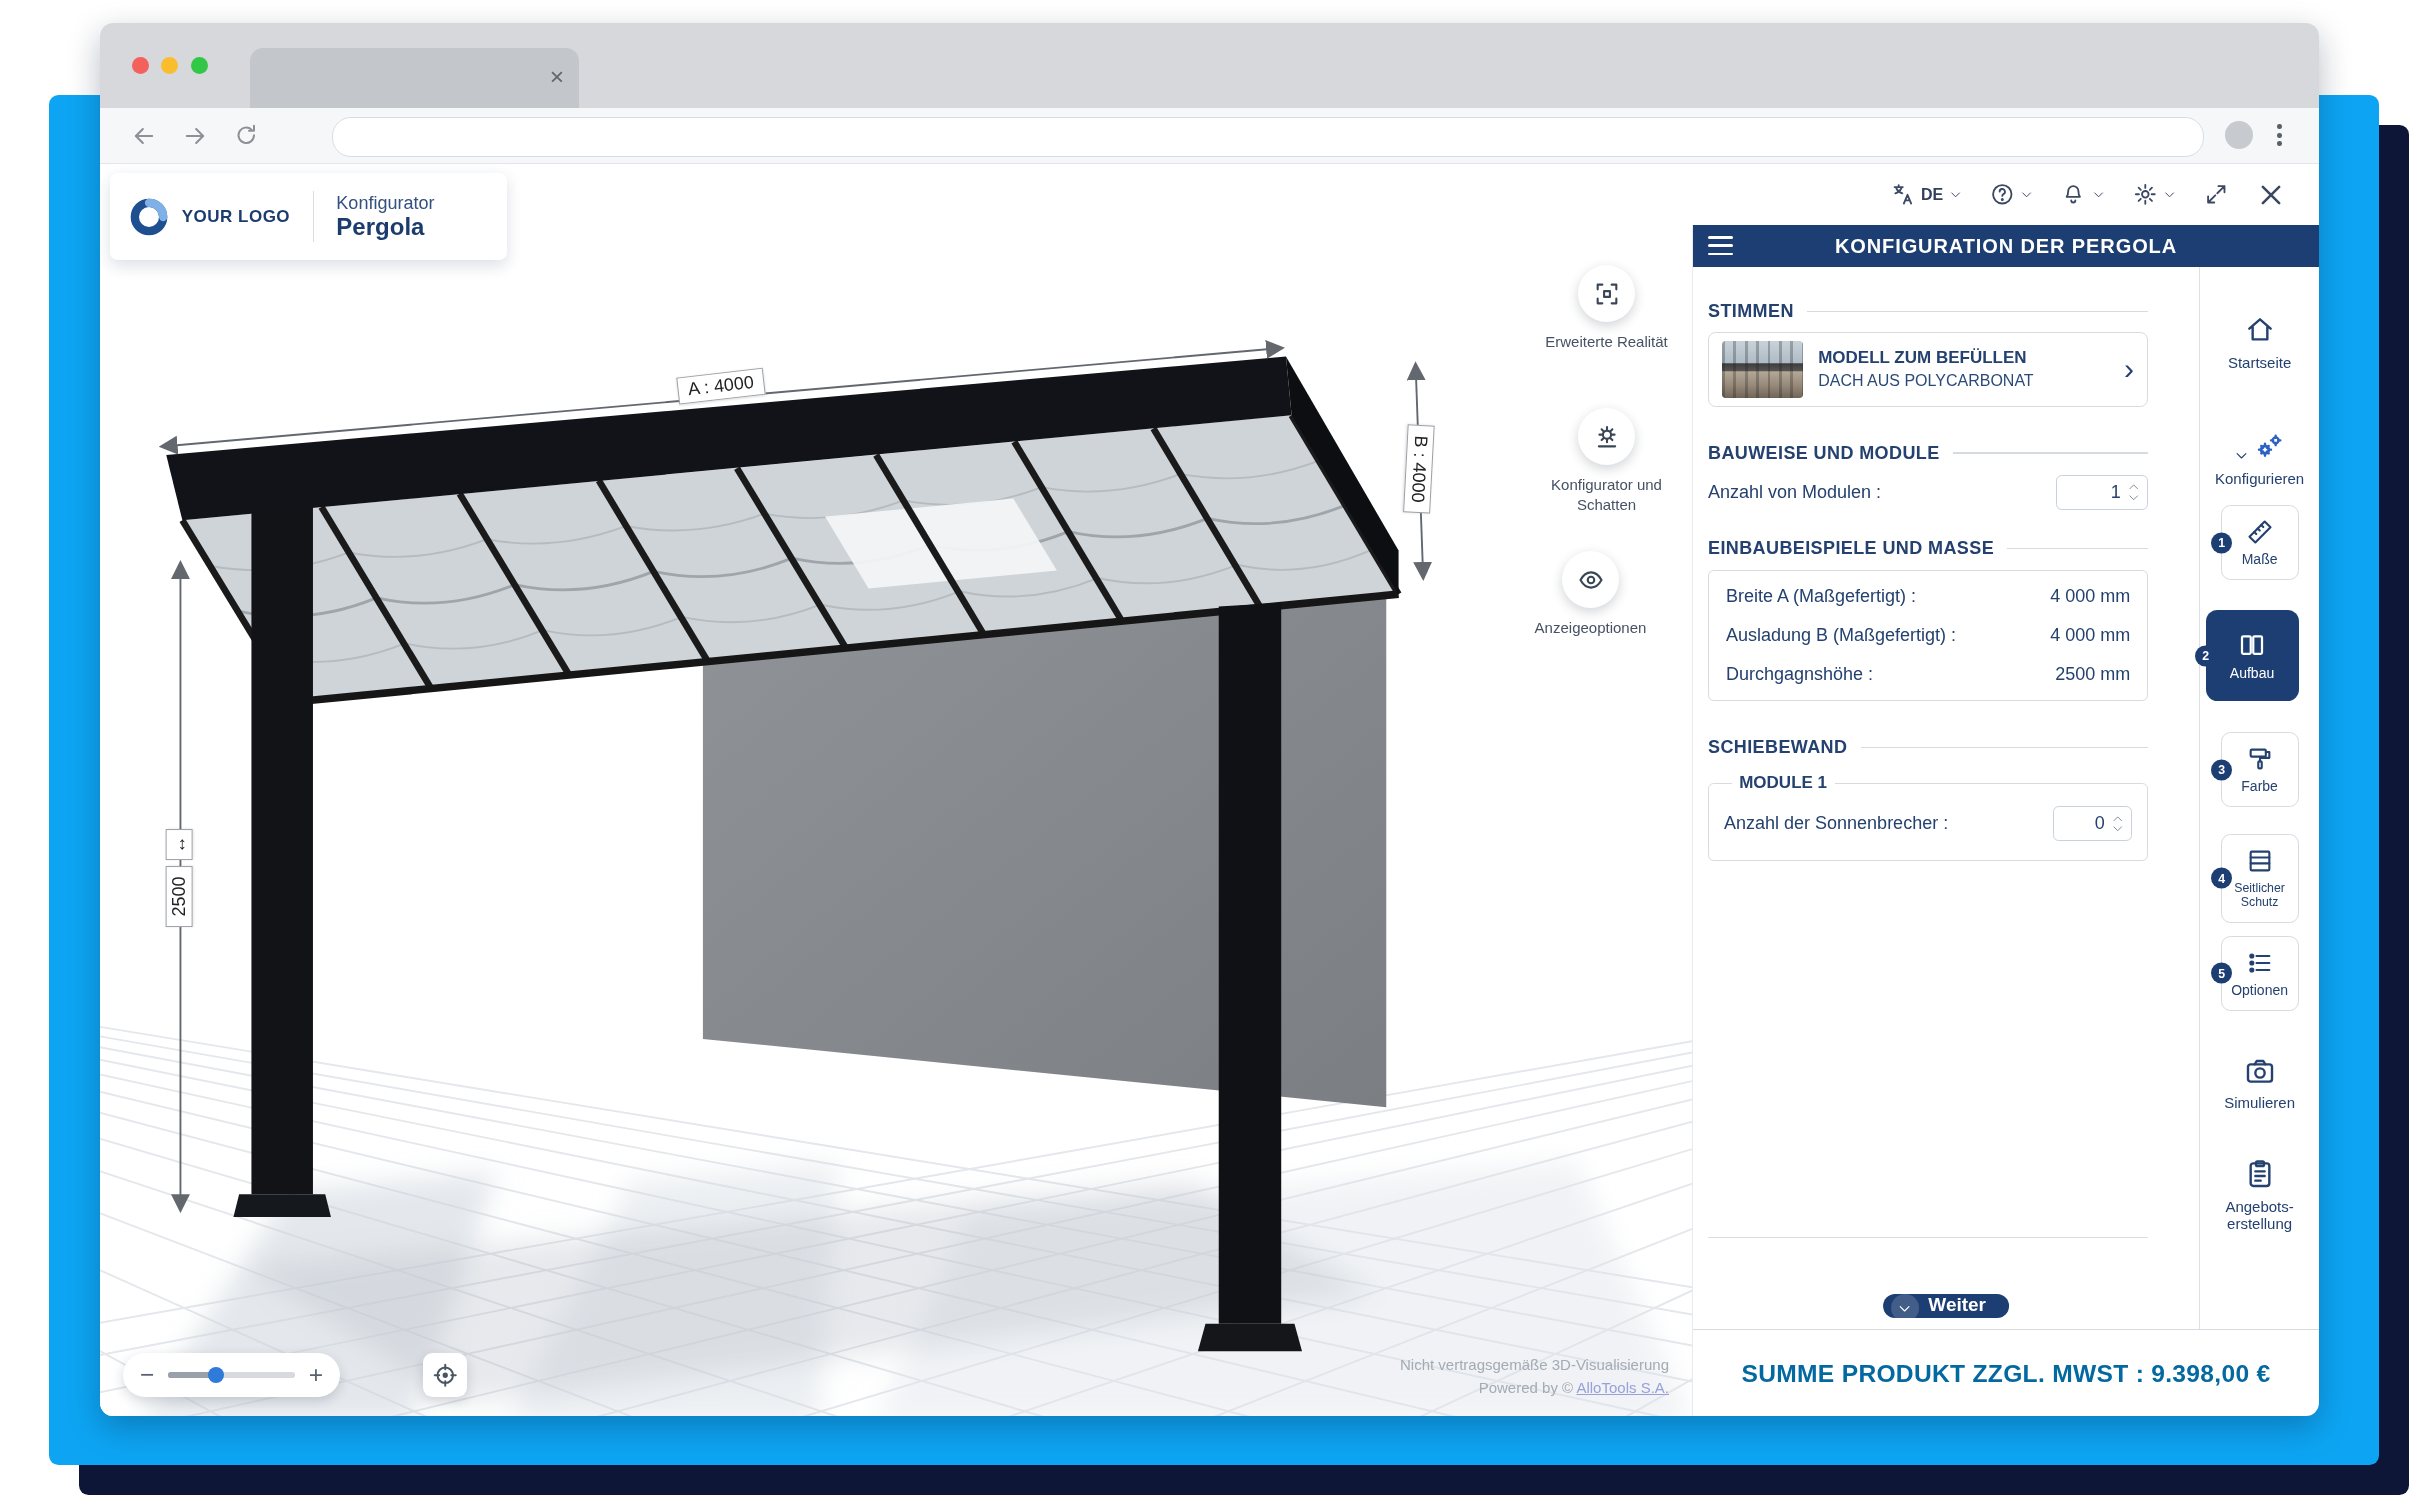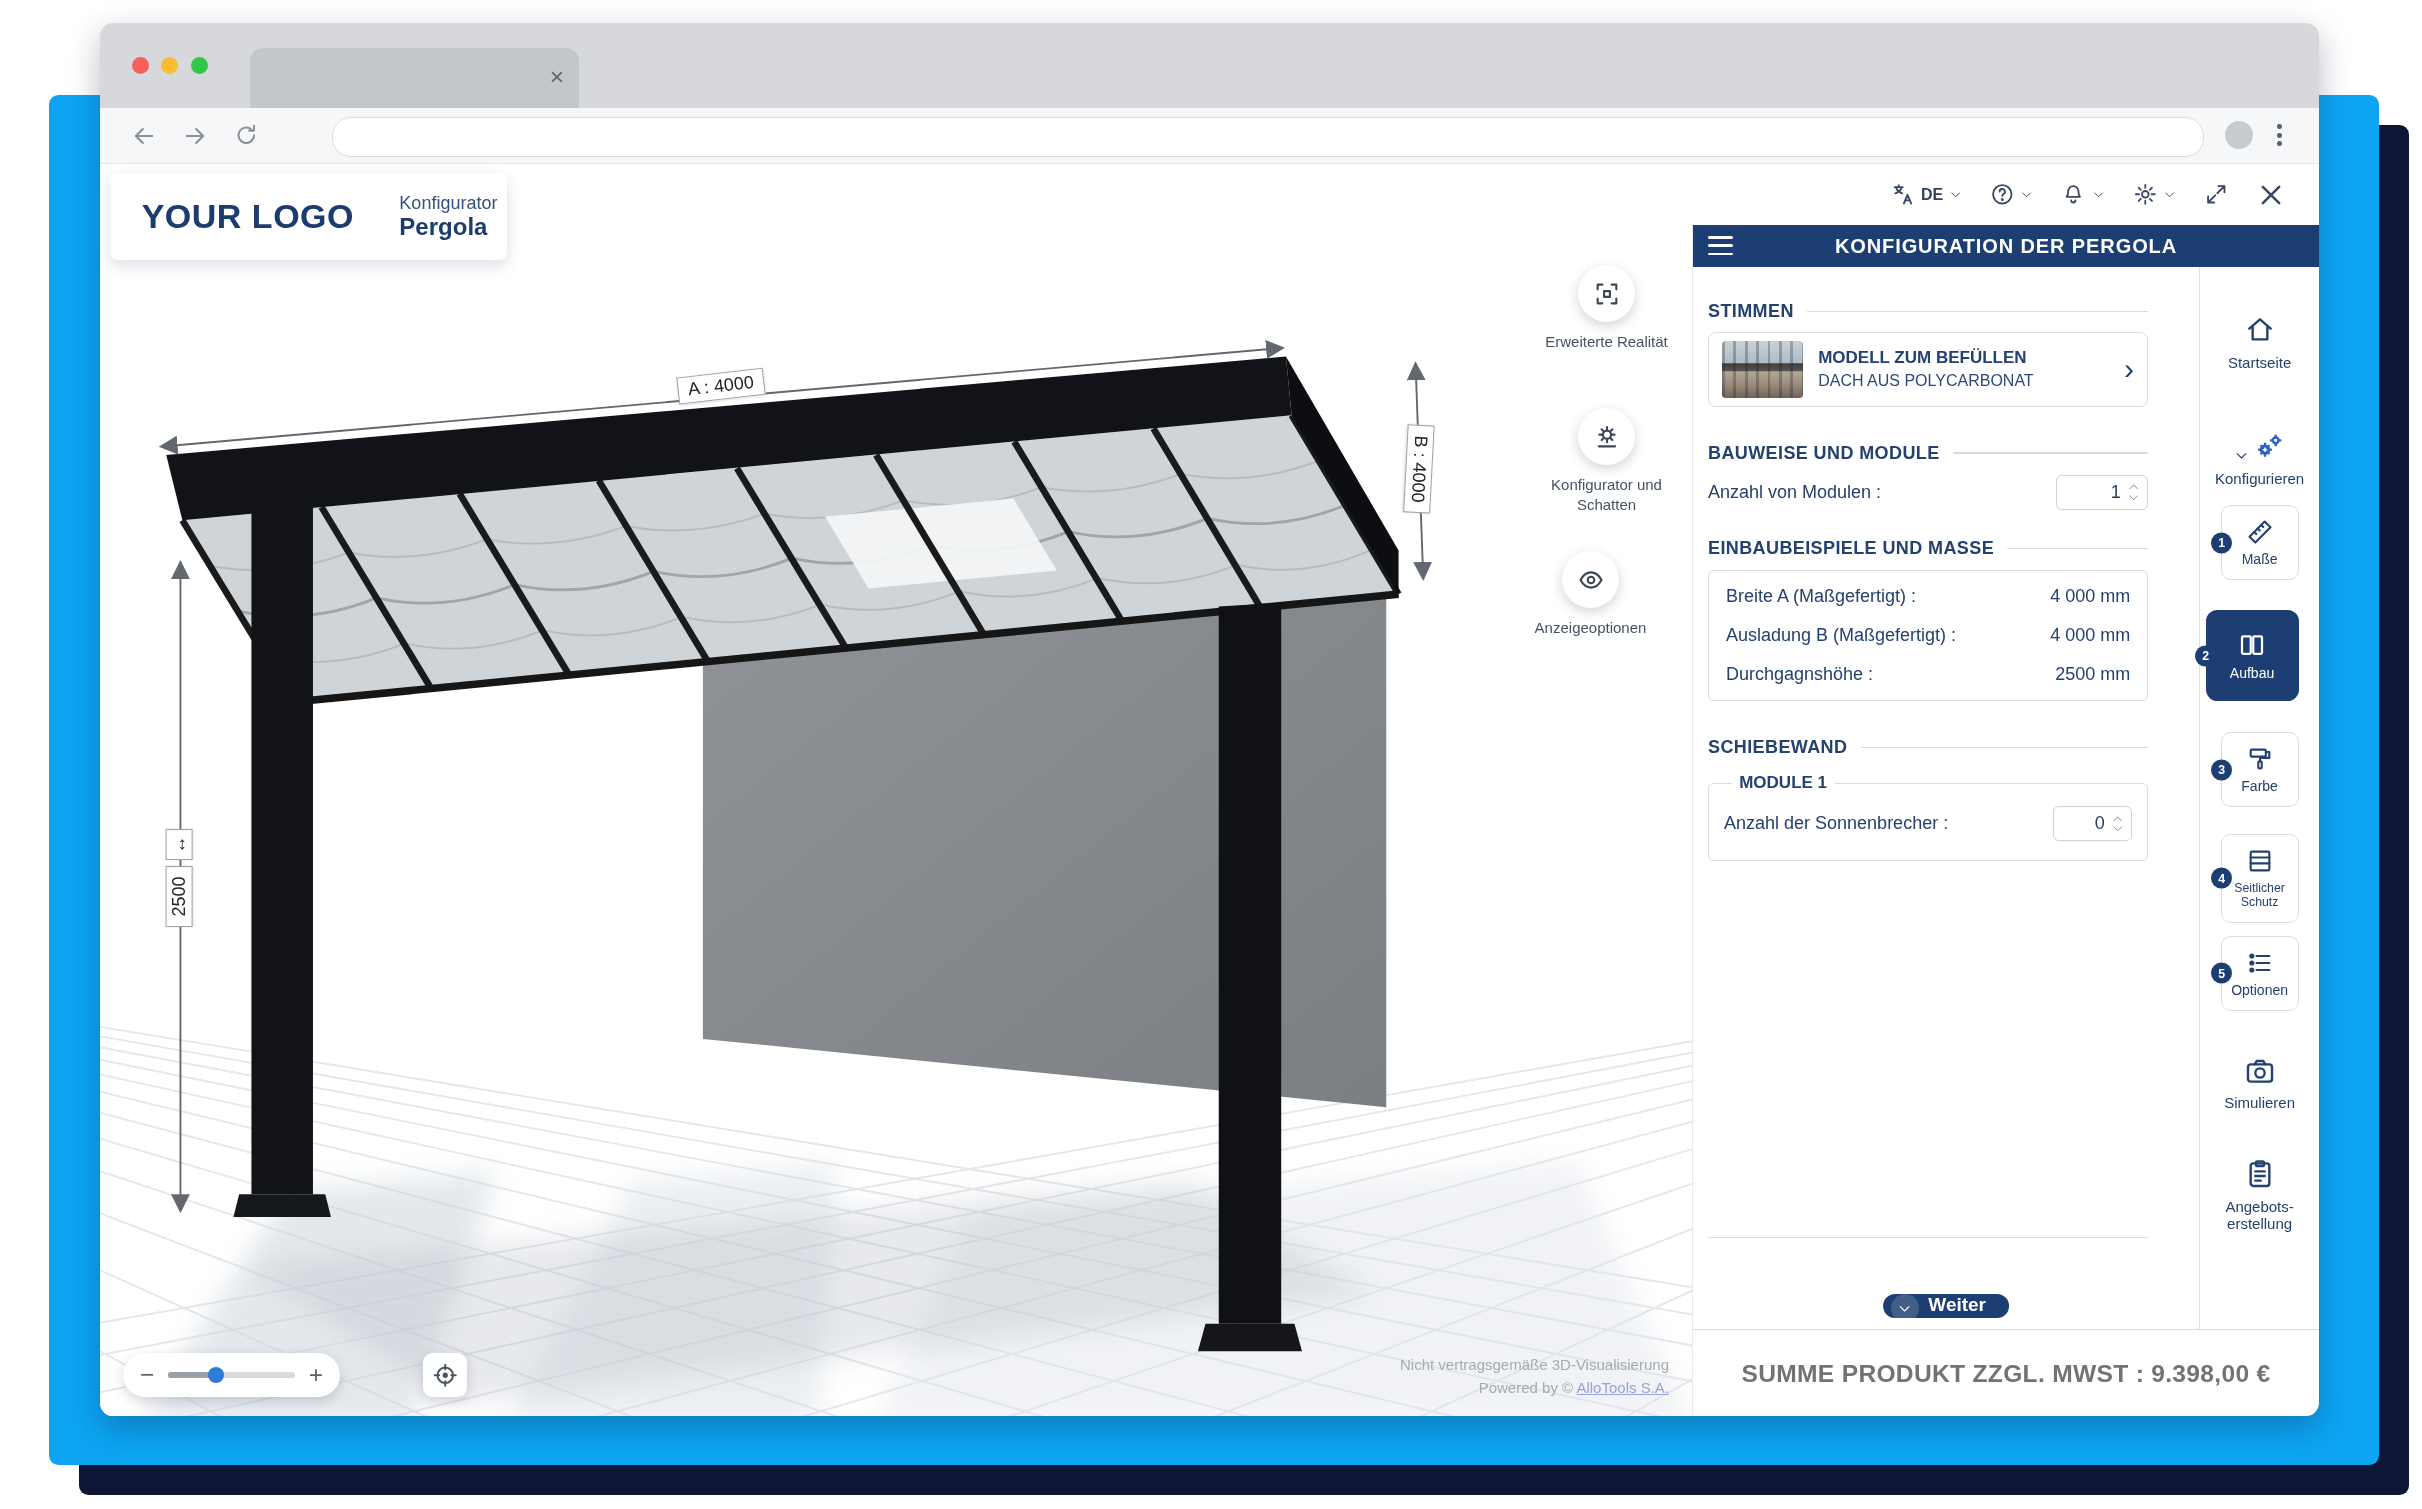--- a/index.html
+++ b/index.html
@@ -23,21 +23,21 @@
   .avatar{position:absolute;right:66px;top:13.2px;width:28px;height:28px;border-radius:50%;background:#c7cbd0;}
   .kebab{position:absolute;right:26.5px;top:14px;width:26.5px;height:26.5px;display:flex;flex-direction:column;align-items:center;justify-content:center;gap:3.8px;}
   .kebab i{width:4.7px;height:4.7px;border-radius:50%;background:#5a6068;}
   
   .appheader{position:relative;height:61px;background:#fff;}
   .hicons{position:absolute;right:34px;top:0;height:61px;display:flex;align-items:center;gap:28px;color:#3b4962;}
   .hgroup{display:flex;align-items:center;gap:5.7px;}
   .hlang{font-size:16px;font-weight:700;color:#34405a;}
   .logocard{position:absolute;left:9.5px;top:150px;width:397px;height:87px;background:#fff;border-radius:7.6px;z-index:30;
     box-shadow:0 5.7px 15px rgba(20,35,70,.14);display:flex;align-items:center;padding:0 19px;box-sizing:border-box;gap:13.2px;}
-  .logotext{font-size:34px;font-weight:800;color:#1d3c6e;letter-spacing:0.5px;white-space:nowrap;}
+  .logotext{font-size:17px;font-weight:800;color:#1d3c6e;letter-spacing:0.5px;white-space:nowrap;}
   .logodiv{width:0.9px;height:51px;background:#d9dde3;margin:0 9.5px;}
   .prodsub{font-size:18px;color:#33507e;line-height:22px;}
   .prodtitle{font-size:24px;font-weight:800;color:#1d3c6e;line-height:26.5px;}
   
   .main{display:flex;height:1192px;}
   .viewport{position:relative;width:1592px;height:1192px;background:#fff;overflow:hidden;}
   .scene{position:absolute;inset:0;}
   .dim{background:#fff;border:0.9px solid #9aa0a7;padding:1.9px 9.5px;font-size:18px;color:#222;white-space:nowrap;
     box-shadow:0 0.9px 2.8px rgba(0,0,0,.15);}
   .dim-a{position:absolute;left:621px;top:161px;transform:translate(-50%,-50%) rotate(-6.6deg);}
@@ -99,21 +99,21 @@
   .konfigrow{display:flex;align-items:flex-end;gap:3.8px;color:#2d62c4;}
   .step-card{position:relative;width:78px;min-height:75px;border:1.4px solid #d6dbe2;border-radius:9.5px;background:#fff;
     display:flex;flex-direction:column;align-items:center;justify-content:center;gap:6.6px;color:#24416f;box-sizing:border-box;cursor:pointer;}
   .step-label{font-size:14px;text-align:center;line-height:15px;}
   .step-label.sm{font-size:12.3px;line-height:14px;}
   .badge{position:absolute;left:-10.4px;top:50%;transform:translateY(-50%);width:21px;height:21px;border-radius:50%;
     background:#1d3e72;color:#fff;font-size:12.3px;font-weight:700;display:flex;align-items:center;justify-content:center;}
   .step-card.active{width:93px;min-height:91px;background:#1d3e72;color:#fff;border:none;border-radius:11.4px;left:-7.6px;}
   .step-card.active .step-label{color:#fff;}
   .panel-footer{height:87px;border-top:1.4px solid #d6dbe2;display:flex;align-items:center;justify-content:center;flex:none;}
-  .sumtext{color:#737373;font-weight:800;font-size:24.6px;letter-spacing:0.3px;}
+  .sumtext{color:#0369a1;font-weight:800;font-size:24.6px;letter-spacing:0.3px;}
   .ic{fill:none;stroke:currentColor;stroke-width:1.8;stroke-linecap:round;stroke-linejoin:round;}
 </style>
 </head>
 <body>
 
 <div class="stage">
   <div class="backdrop-navy"></div>
   <div class="backdrop-blue"></div>
 
   <div class="window">

